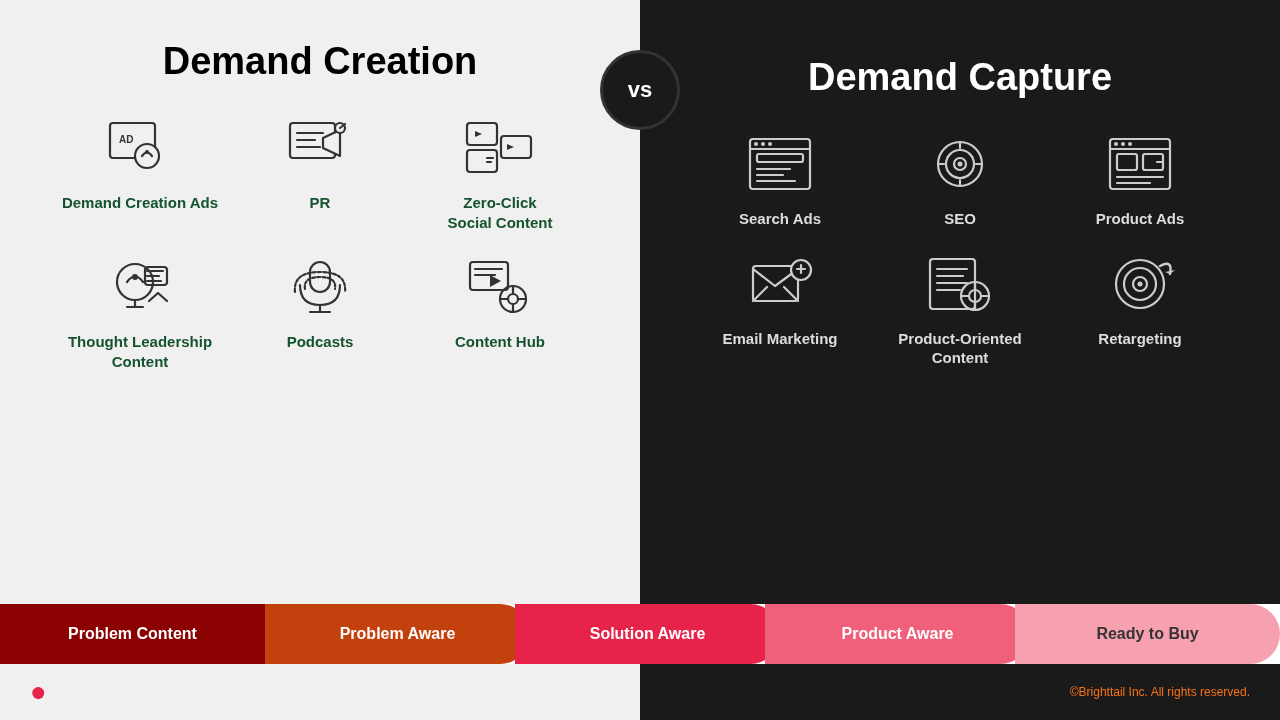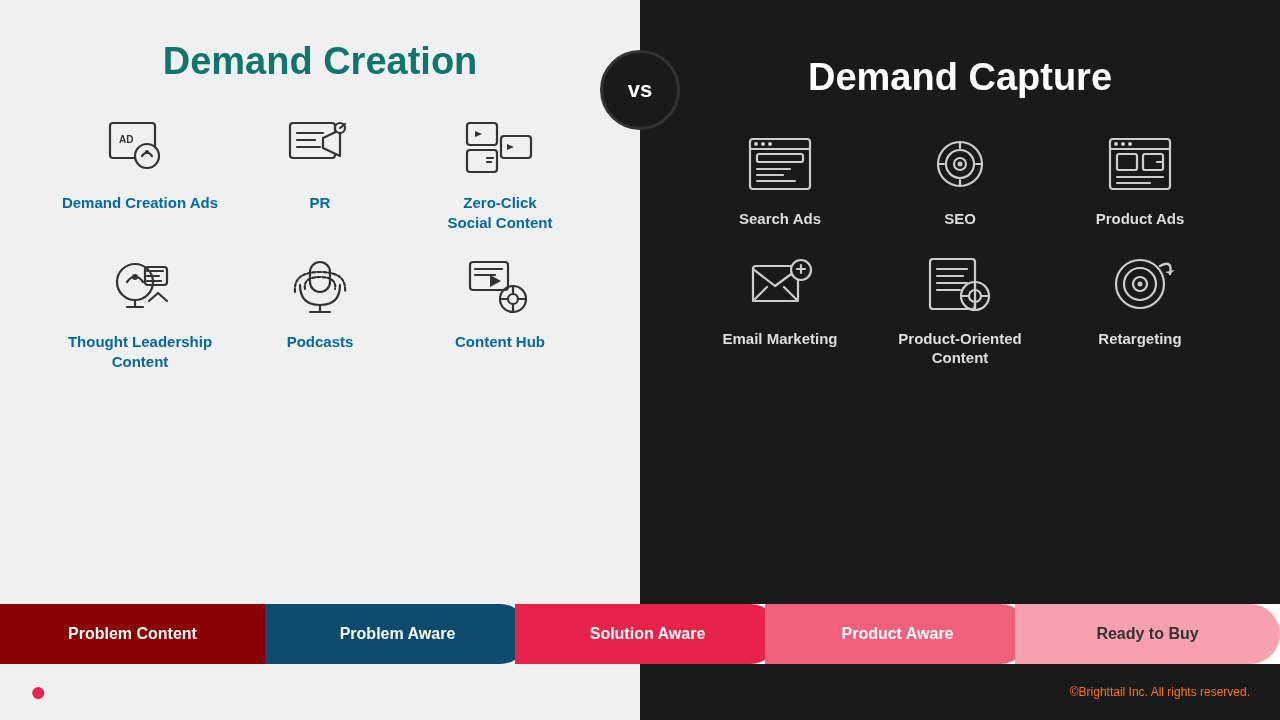--- a/index.html
+++ b/index.html
@@ -49,21 +49,21 @@
       font-weight: bold;
       z-index: 10;
       border: 3px solid #333;
     }
     .panel-title {
       font-size: 38px;
       font-weight: 900;
       margin-bottom: 30px;
       text-align: center;
     }
-    .left-panel .panel-title { color: #0f766e; }
+    .left-panel .panel-title { color: #000000; }
     .right-panel .panel-title { color: #fff; }
     .grid {
       display: grid;
       grid-template-columns: 1fr 1fr 1fr;
       gap: 20px 20px;
       width: 100%;
     }
     .grid-item {
       display: flex;
       flex-direction: column;
@@ -80,41 +80,41 @@
     }
     .icon-box svg {
       width: 70px;
       height: 60px;
     }
     .item-label {
       font-size: 15px;
       font-weight: 600;
       line-height: 1.3;
     }
-    .left-panel .item-label { color: #0369a1; }
+    .left-panel .item-label { color: #14532d; }
     .right-panel .item-label { color: #ddd; }
 
     
     .bottom-bar {
       height: 60px;
       display: flex;
       flex-direction: row;
       overflow: hidden;
     }
     .bar-segment {
       display: flex;
       align-items: center;
       justify-content: center;
       font-weight: 800;
       font-size: 16px;
       flex: 1;
       color: #fff;
     }
     .seg-1 { background: #8b0000; }
-    .seg-2 { background: #0c4a6e; border-radius: 0 30px 30px 0; margin-right: -15px; z-index: 1; }
+    .seg-2 { background: #c2410c; border-radius: 0 30px 30px 0; margin-right: -15px; z-index: 1; }
     .seg-3 { background: #e8234a; border-radius: 0 30px 30px 0; margin-right: -15px; z-index: 2; }
     .seg-4 { background: #f0607a; border-radius: 0 30px 30px 0; margin-right: -15px; z-index: 3; }
     .seg-5 { background: #f7a0b0; border-radius: 0 30px 30px 0; z-index: 4; color: #333; }
 
     .footer {
       display: flex;
       width: 100%;
     }
     .footer-left {
       background: #f0f0f0;

